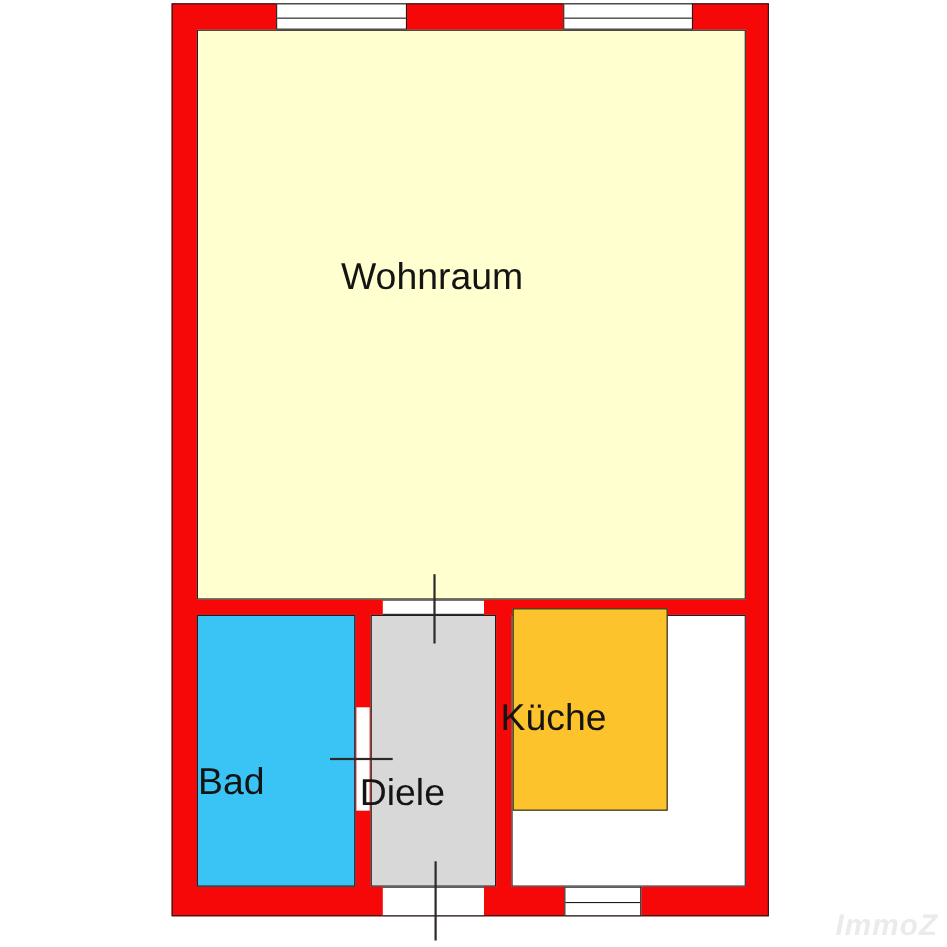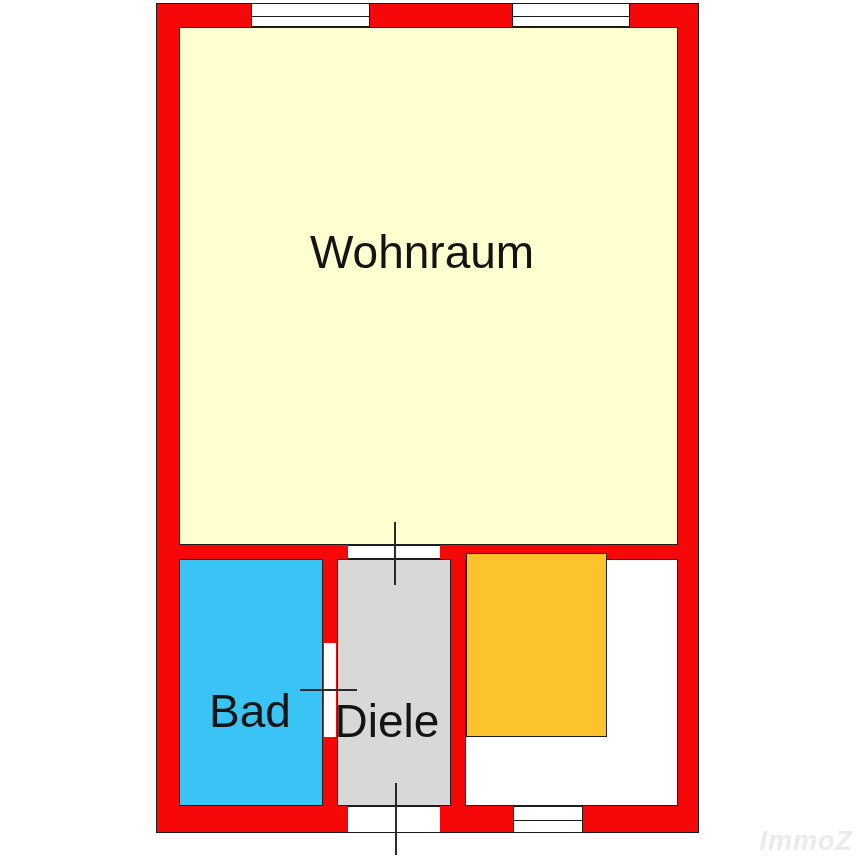--- a/index.html
+++ b/index.html
@@ -44,24 +44,24 @@
 
   
   .door-line { background: #2a2a2a; }
   #line-door-wohnraum { left: 394px; top: 522px; width: 2px;  height: 63px; }
   #line-door-entrance { left: 395px; top: 783px; width: 2px;  height: 72px; }
   #line-door-wc       { left: 300px; top: 689px; width: 57px; height: 2px; }
 
   
   .room-label {
     position: absolute;
-    font-size: 46px;
+    font-size: 34px;
     line-height: 38px;
     color: #141414;
-    text-align: center;
+    text-align: left;
     white-space: nowrap;
   }
   #label-wohnraum { left: 310px; top: 233px; width: 200px; }
   #label-wc       { left: 187px; top: 644px; width: 140px; }
   #label-bad      { left: 180px; top: 692px; width: 140px; }
   #label-diele    { left: 327px; top: 702px; width: 120px; }
   #label-kueche   { left: 455px; top: 634px; width: 160px; }
 
   
   #watermark {
@@ -102,16 +102,17 @@
       <div class="pane-line"></div>
     </div>
 
   <div class="abs door-line" id="line-door-wohnraum"></div>
   <div class="abs door-line" id="line-door-entrance"></div>
   <div class="abs door-line" id="line-door-wc"></div>
 
   <div class="room-label" id="label-wohnraum">Wohnraum</div>
   <div class="room-label" id="label-bad">Bad</div>
   <div class="room-label" id="label-diele">Diele</div>
+  <div class="room-label" id="label-kueche">Küche</div>
 
   <div id="watermark">ImmoZ</div>
 
 </div>
 
 </body></html>

